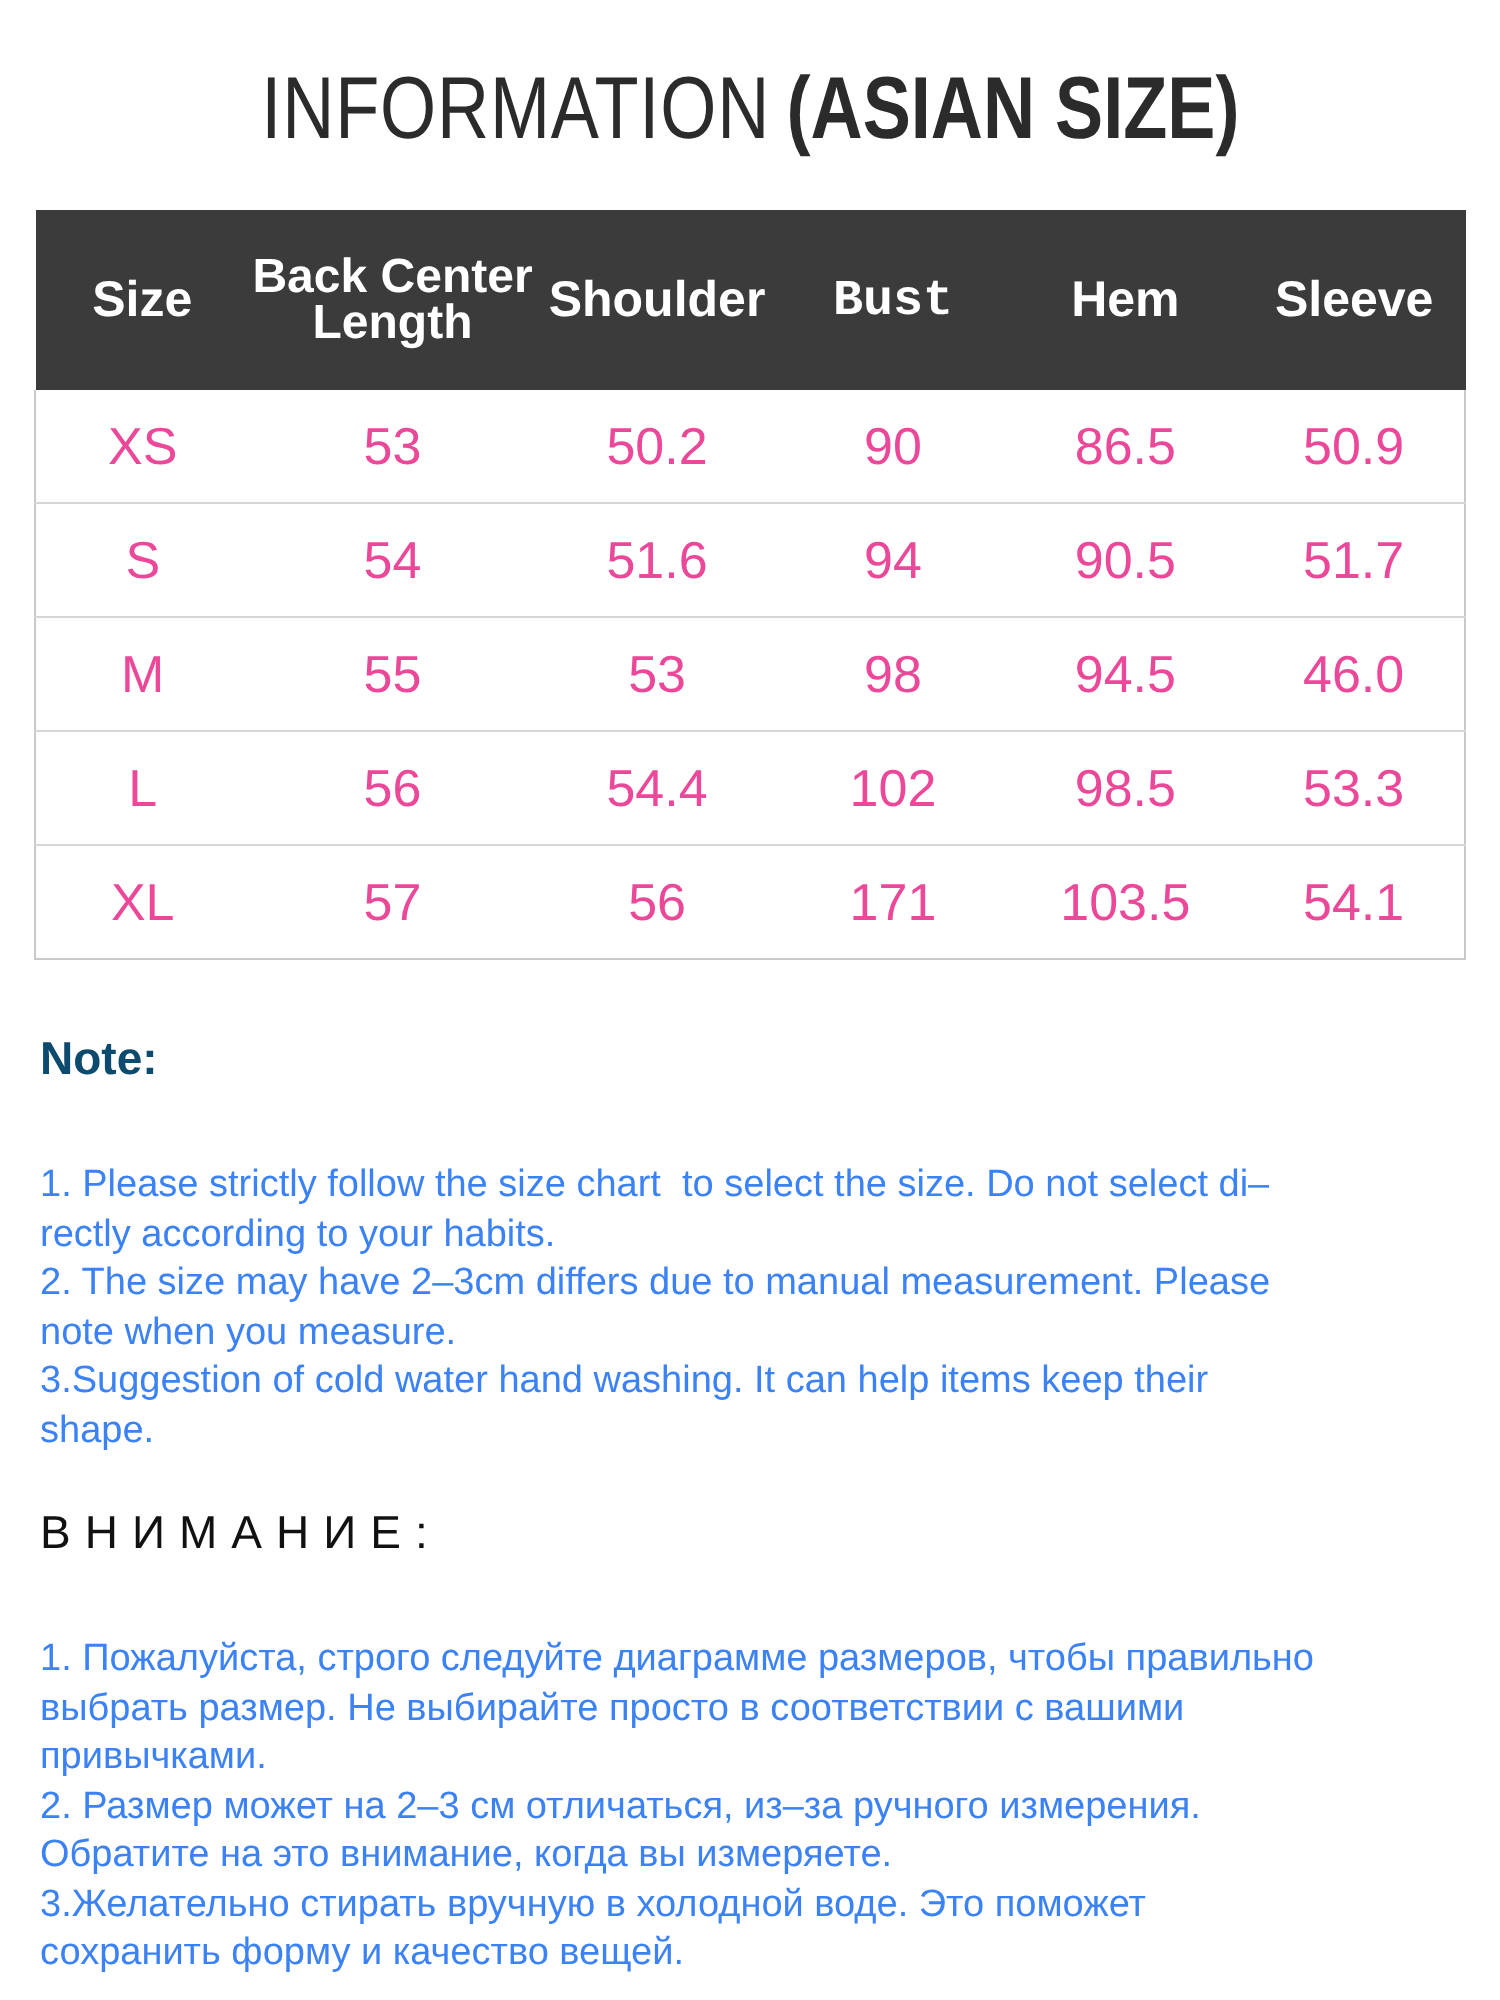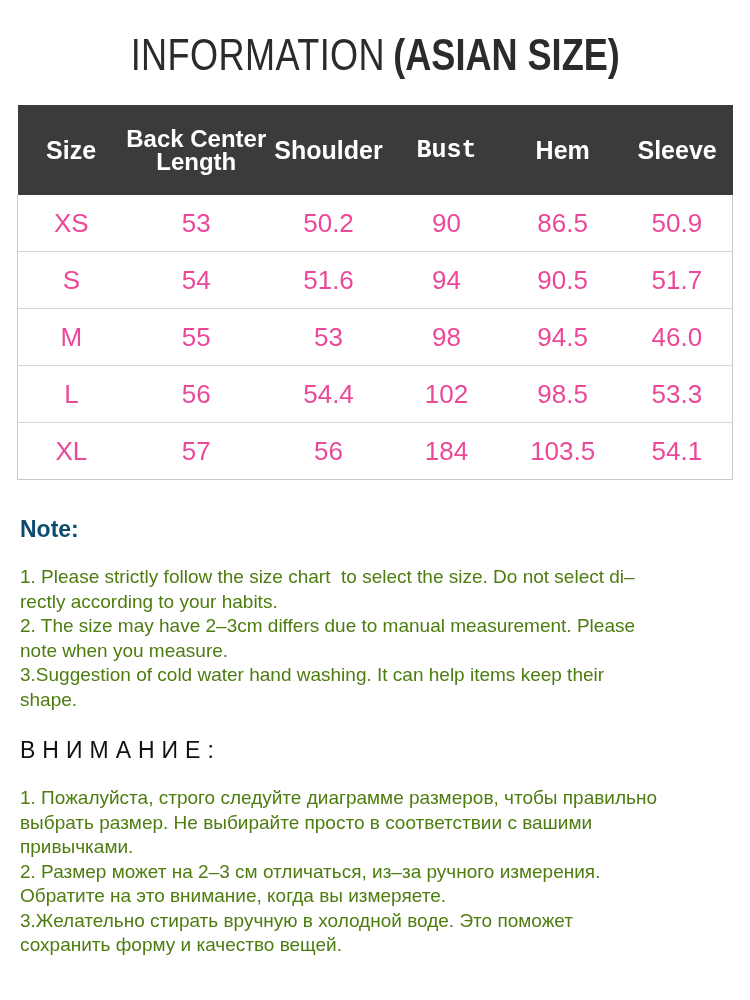--- a/index.html
+++ b/index.html
@@ -91,24 +91,24 @@
     margin: 0 20px 0 20px;
     color: #1e1e1e;
   }
   .note-heading-en {
     margin-top: 36px;
     font-size: 23px;
     font-weight: 700;
     color: #0c4a6e;
   }
   .note-body {
-    margin-top: 22px;
+    margin-top: 38px;
     font-size: 19px;
     line-height: 24.5px;
-    color: #4d7c0f;
+    color: #3b82f6;
     white-space: pre-wrap;
   }
   .note-heading-ru {
     margin-top: 25px;
     font-size: 23px;
     font-weight: 500;
     letter-spacing: 7px;
     color: #111111;
   }
 </style>
@@ -163,21 +163,21 @@
           <td>56</td>
           <td>54.4</td>
           <td>102</td>
           <td>98.5</td>
           <td>53.3</td>
         </tr>
         <tr>
           <td>XL</td>
           <td>57</td>
           <td>56</td>
-          <td>184</td>
+          <td>171</td>
           <td>103.5</td>
           <td>54.1</td>
         </tr>
       </tbody>
   </table>
 
   <div class="notes">
     <div class="note-heading-en">Note:</div>
     <div class="note-body">1. Please strictly follow the size chart  to select the size. Do not select di–
 rectly according to your habits.

